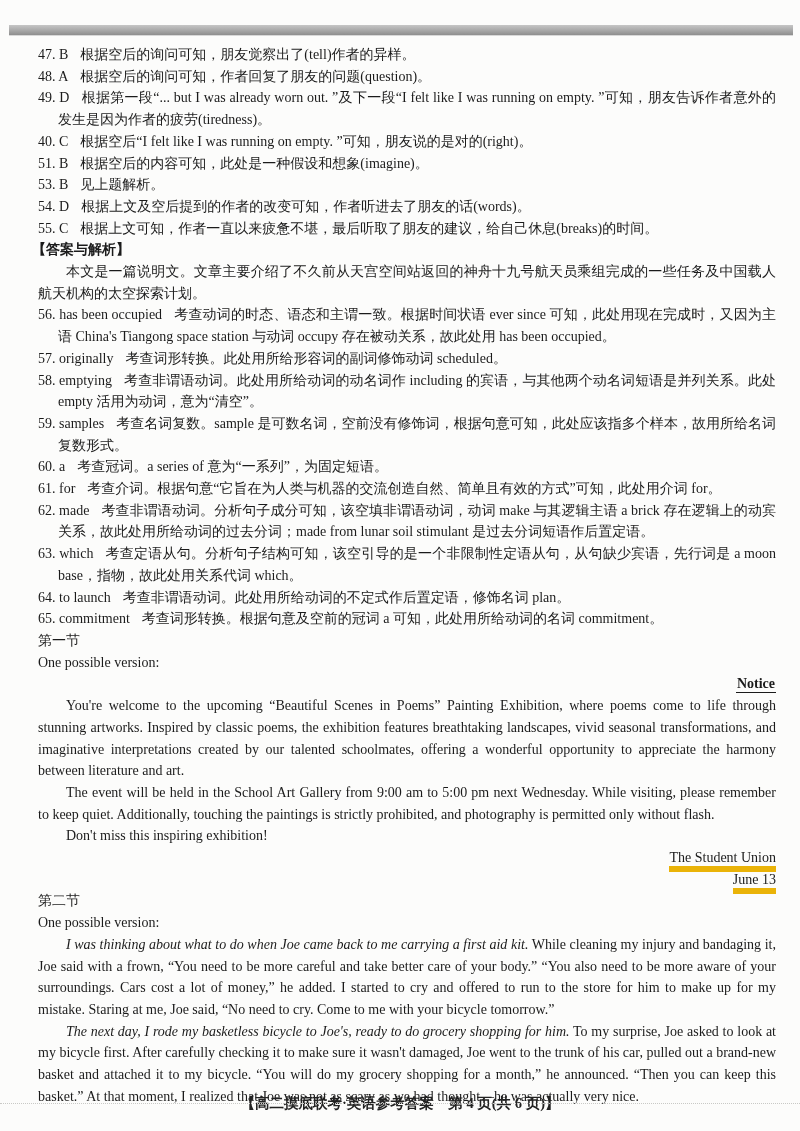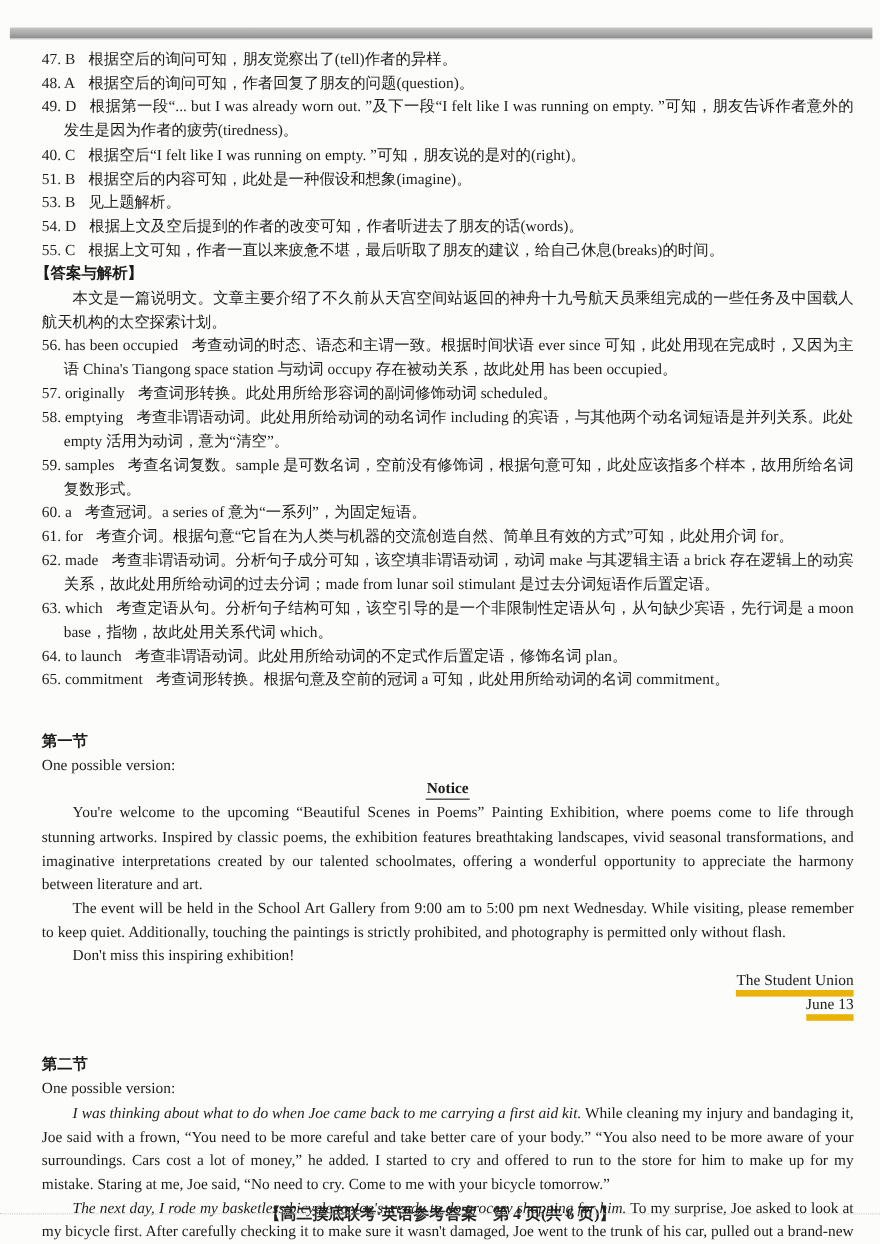--- a/index.html
+++ b/index.html
@@ -15,23 +15,23 @@
     box-shadow:0 1px 0 #d8d8d8;
   }
   .doc{
     position:absolute;left:38px;top:44px;width:738px;
     font-size:14px;line-height:21.7px;
   }
   .ans-line{padding-left:20px;text-indent:-20px;text-align:justify;}
   .ans-label{white-space:pre;margin-right:12px;}
   .bracket-heading{font-weight:bold;margin-left:-6px;}
   p.indent{margin:0;text-indent:28px;text-align:justify;}
-  .section-label{font-weight:bold;margin-top:34px;}
+  .section-label{font-weight:normal;}
   .version-label{font-weight:normal;}
-  .notice-title{text-align:center;font-weight:bold;margin:0;}
+  .notice-title{text-align:right;font-weight:bold;margin:0;}
   .notice-title span{border-bottom:1.5px solid #1b1b1b;padding:0 1px 1px 1px;}
   .sig-row{text-align:right;margin:0;}
   .sig-row span{border-bottom:6px solid #eab308;padding-bottom:1px;}
   .ital{font-style:italic;}
   .footer{
     position:absolute;left:0;top:1078px;width:100%;
     text-align:center;font-weight:bold;font-size:14.5px;color:#222;margin-top:16px;
   }
   .dotted-line{
     position:absolute;left:0;top:1103px;width:100%;height:0;

